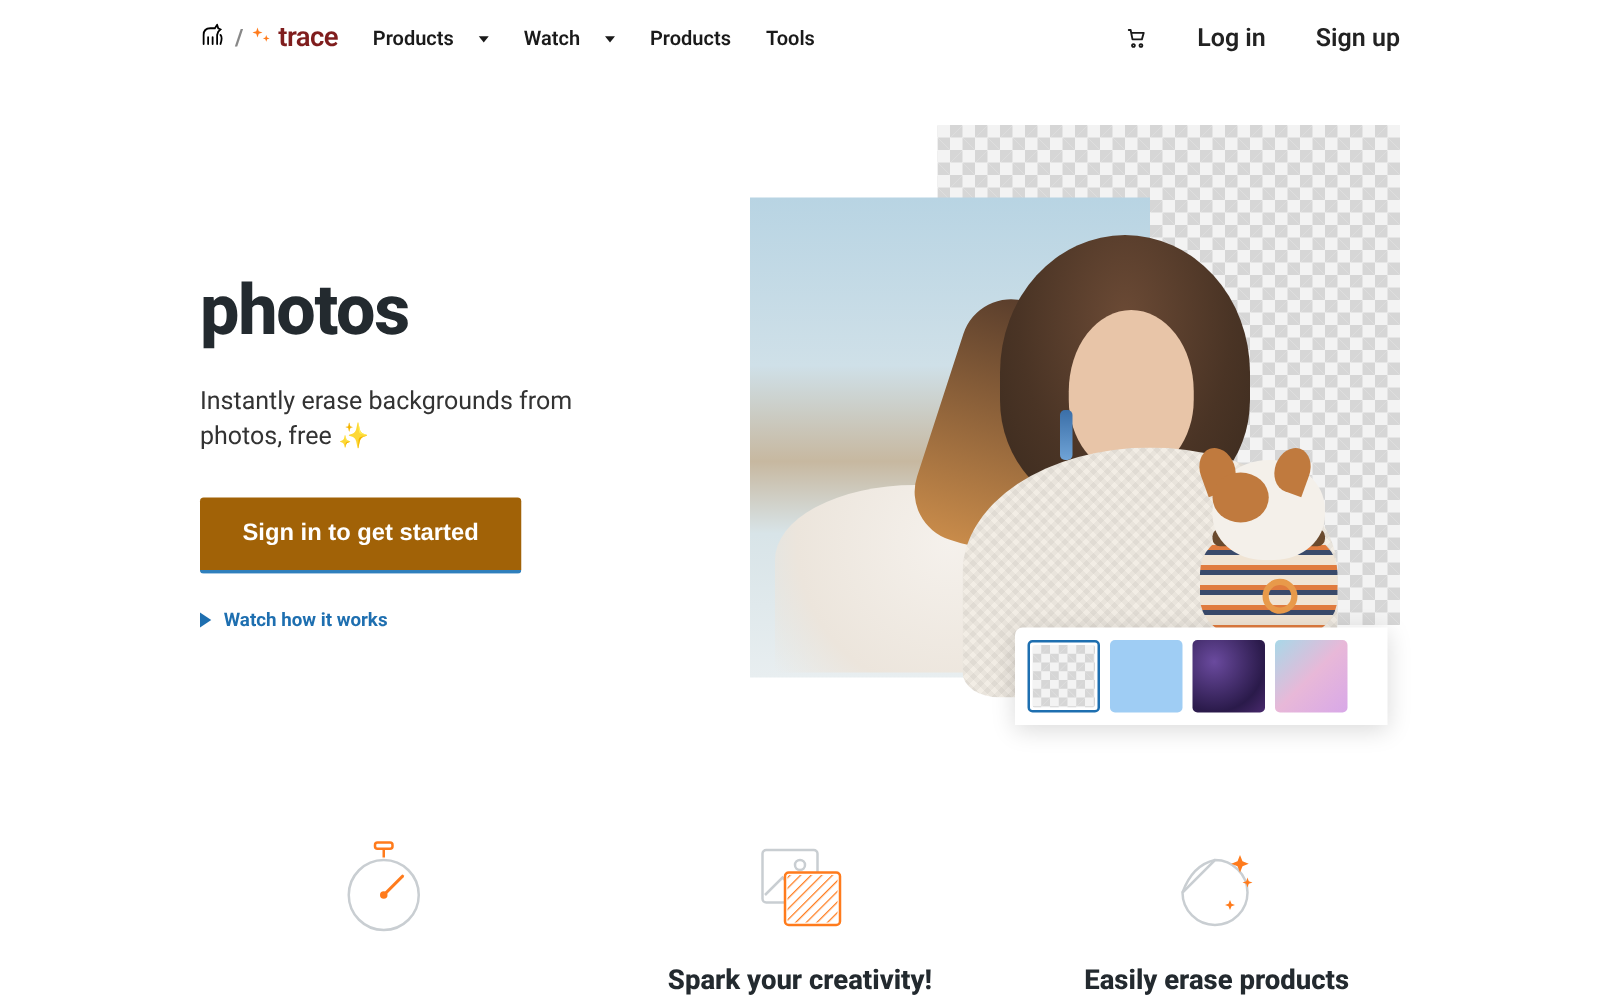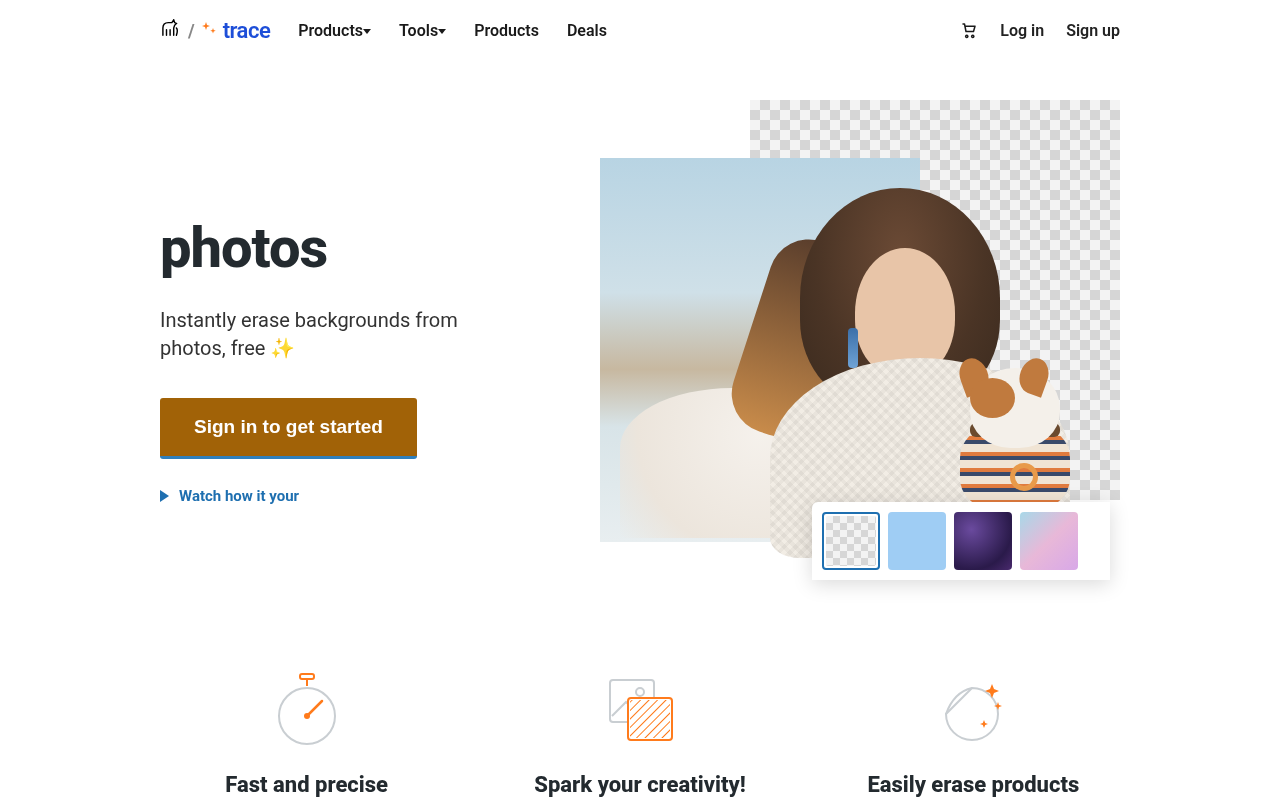--- a/index.html
+++ b/index.html
@@ -17,32 +17,32 @@
   .navbar {
     display: flex;
     align-items: center;
     height: 60px;
     gap: 28px;
   }
   .logo { display: flex; align-items: center; gap: 6px; font-weight: 700; }
   .logo-horse { display:inline-block; }
   .logo-slash { color:#888; font-size:18px; }
   .logo-sparkle { color:#ff7b1c; font-size:16px; }
-  .logo-word { color:#1d4ed8; font-size:22px; font-weight:600; letter-spacing: -0.5px; }
+  .logo-word { color:#7f1d1d; font-size:22px; font-weight:600; letter-spacing: -0.5px; }
   .nav-links { display:flex; align-items:center; gap:28px; font-weight:600; font-size:16px; color:#1a1a1a; }
-  .nav-item { display:flex; align-items:center; gap:0; cursor:pointer; }
+  .nav-item { display:flex; align-items:center; gap:20px; cursor:pointer; }
   .caret {
     width:0; height:0;
     border-left:4px solid transparent;
     border-right:4px solid transparent;
     border-top:5px solid #1a1a1a;
     margin-top:2px;
   }
   .nav-spacer { flex:1; }
-  .nav-right { display:flex; align-items:center; gap:22px; font-weight:600; font-size:16px; }
+  .nav-right { display:flex; align-items:center; gap:40px; font-weight:600; font-size:20px; }
   .cart-icon svg { width:18px; height:18px; display:block; }
 
   
   .hero { display:flex; margin-top:40px; gap:20px; position:relative; }
   .hero-left { width:420px; padding-top:60px; }
   .hero-title { font-size:56px; font-weight:800; line-height:1.05; color:#232a2f; letter-spacing:-1px; }
   .hero-sub { margin-top:28px; font-size:20px; color:#333; line-height:1.4; max-width:360px; }
   .sparkle-emoji { font-size:20px; }
   .cta-btn {
     margin-top:36px;
@@ -265,28 +265,28 @@
           </svg>
       </span>
       <span class="logo-word">trace</span>
     </div>
     <div class="nav-links">
       <div class="nav-item">
         <span>Products</span>
         <span class="caret"></span>
       </div>
       <div class="nav-item">
-        <span>Tools</span>
+        <span>Watch</span>
         <span class="caret"></span>
       </div>
       <div class="nav-item">
         <span>Products</span>
       </div>
       <div class="nav-item">
-        <span>Deals</span>
+        <span>Tools</span>
       </div>
     </div>
     <div class="nav-spacer"></div>
     <div class="nav-right">
       <span class="cart-icon">
         <svg viewBox="0 0 24 24">
             <path d="M4 4 L6 4 L8 14 L18 14 L20 7 L7 7 M9 19 a1.5 1.5 0 1 0 0.001 0 M17 19 a1.5 1.5 0 1 0 0.001 0" stroke="#1a1a1a" stroke-width="2" fill="none" stroke-linecap="round" stroke-linejoin="round"></path>
           </svg>
       </span>
       <span style="cursor:pointer">Log in</span>
@@ -299,21 +299,21 @@
       <h1 class="hero-title">
         <br>
         <span>photos</span>
       </h1>
       <p class="hero-sub">
         <span>Instantly erase backgrounds from photos, free </span><span class="sparkle-emoji">✨</span>
       </p>
       <button class="cta-btn">Sign in to get started</button>
       <div class="watch-link">
         <span class="play-icon"></span>
-        <span>Watch how it your</span>
+        <span>Watch how it works</span>
       </div>
     </div>
 
     <div class="hero-right">
       <div class="checker"></div>
       <div class="photo"></div>
       <div class="subject">
         <div class="hair-left"></div>
         <div class="hair"></div>
         <div class="face"></div>
@@ -344,21 +344,20 @@
     <div class="feature">
       <div class="feature-icon">
         <svg width="70" height="76" viewBox="0 0 70 76" fill="none">
           <rect x="28" y="2" width="14" height="5" rx="2" stroke="#ff7b1c" stroke-width="2"></rect>
           <line x1="35" y1="7" x2="35" y2="14" stroke="#ff7b1c" stroke-width="2"></line>
           <circle cx="35" cy="44" r="28" stroke="#c9ced2" stroke-width="2"></circle>
           <circle cx="35" cy="44" r="3" fill="#ff7b1c"></circle>
           <line x1="35" y1="44" x2="50" y2="29" stroke="#ff7b1c" stroke-width="2.5" stroke-linecap="round"></line>
         </svg>
       </div>
-      <div class="feature-title">Fast and precise</div>
 
     </div>
 
     <div class="feature">
       <div class="feature-icon">
         <svg width="80" height="76" viewBox="0 0 80 76" fill="none">
           <rect x="10" y="8" width="44" height="42" rx="3" stroke="#c9ced2" stroke-width="2" fill="#fff"></rect>
           <circle cx="40" cy="20" r="4" stroke="#c9ced2" stroke-width="2"></circle>
           <path d="M12 44 L26 30 L36 40 L44 34 L52 44" stroke="#c9ced2" stroke-width="2" fill="none"></path>
           <rect x="28" y="26" width="44" height="42" rx="3" stroke="#ff7b1c" stroke-width="2" fill="#fff"></rect>

